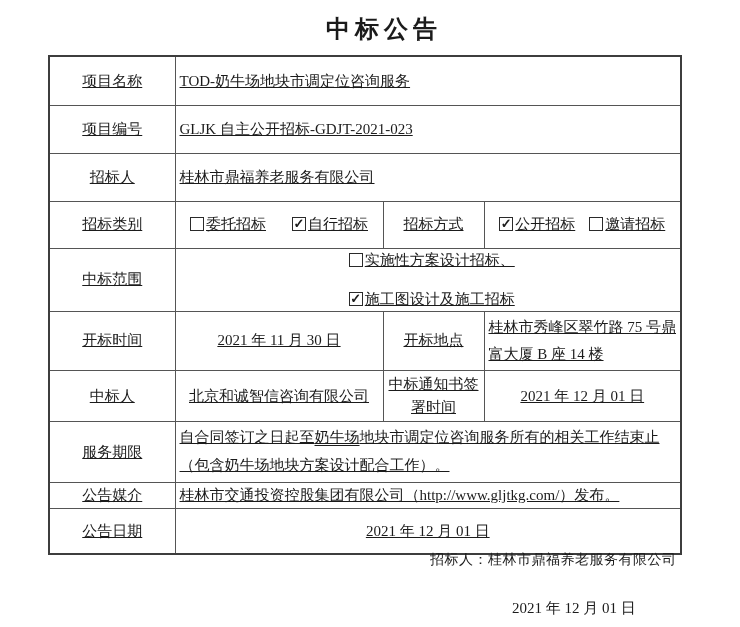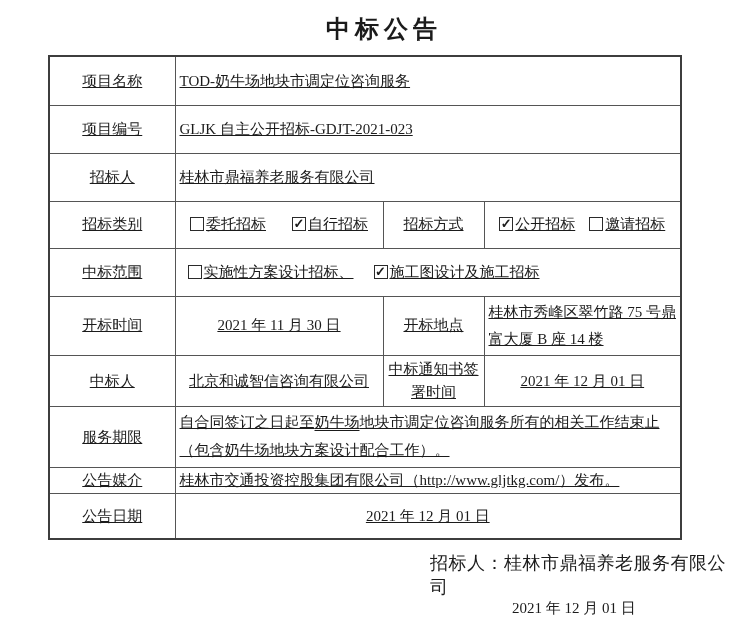--- a/index.html
+++ b/index.html
@@ -45,23 +45,23 @@
   .u { text-decoration:underline; text-underline-offset:3px; }
   .cbx {
     display:inline-block; width:14px; height:14px;
     border:1px solid #2a2a2a;
     vertical-align:-2px; margin-right:2px;
     text-align:center; overflow:hidden;
   }
   .cbx i { font-style:normal; font-size:13px; line-height:12px; display:block; font-weight:600; }
   .optrow { display:flex; justify-content:center; align-items:center; gap:26px; }
   .optrow.tight { gap:14px; }
-  .optrow.left { justify-content:flex-start; gap:20px; padding-left:8px; }
+  .optrow.left { justify-content:flex-start; gap:20px; padding-left:8px;flex-direction:column; }
   .opt { white-space:nowrap; }
-  .footer-sign { position:absolute; top:551px; left:430px; font-size:18px; letter-spacing:0.5px; }
+  .footer-sign { position:absolute; top:551px; left:430px; font-size:14px; letter-spacing:0.5px; }
   .footer-date { position:absolute; top:599px; left:512px; font-size:15px; }
 </style>
 </head>
 <body>
 
 <div class="page">
 
   <h1 class="title">中标公告</h1>
 
   <table class="doc">

